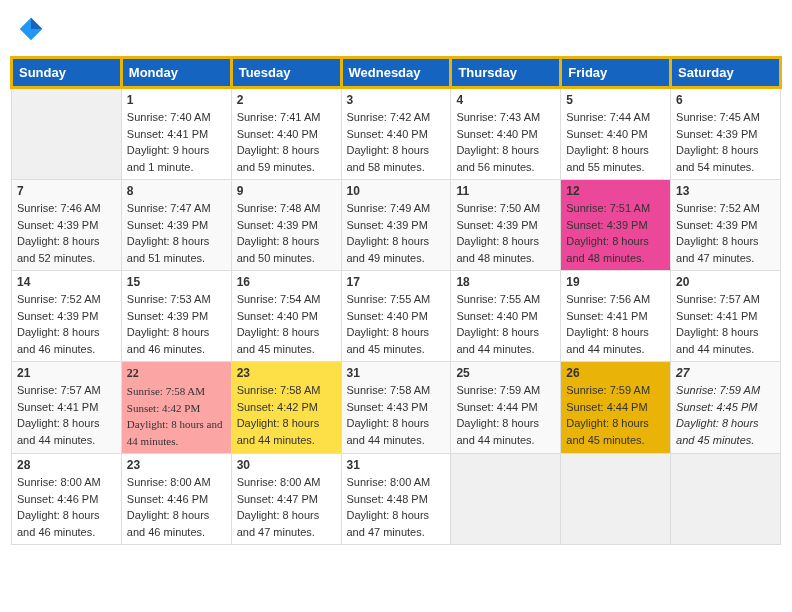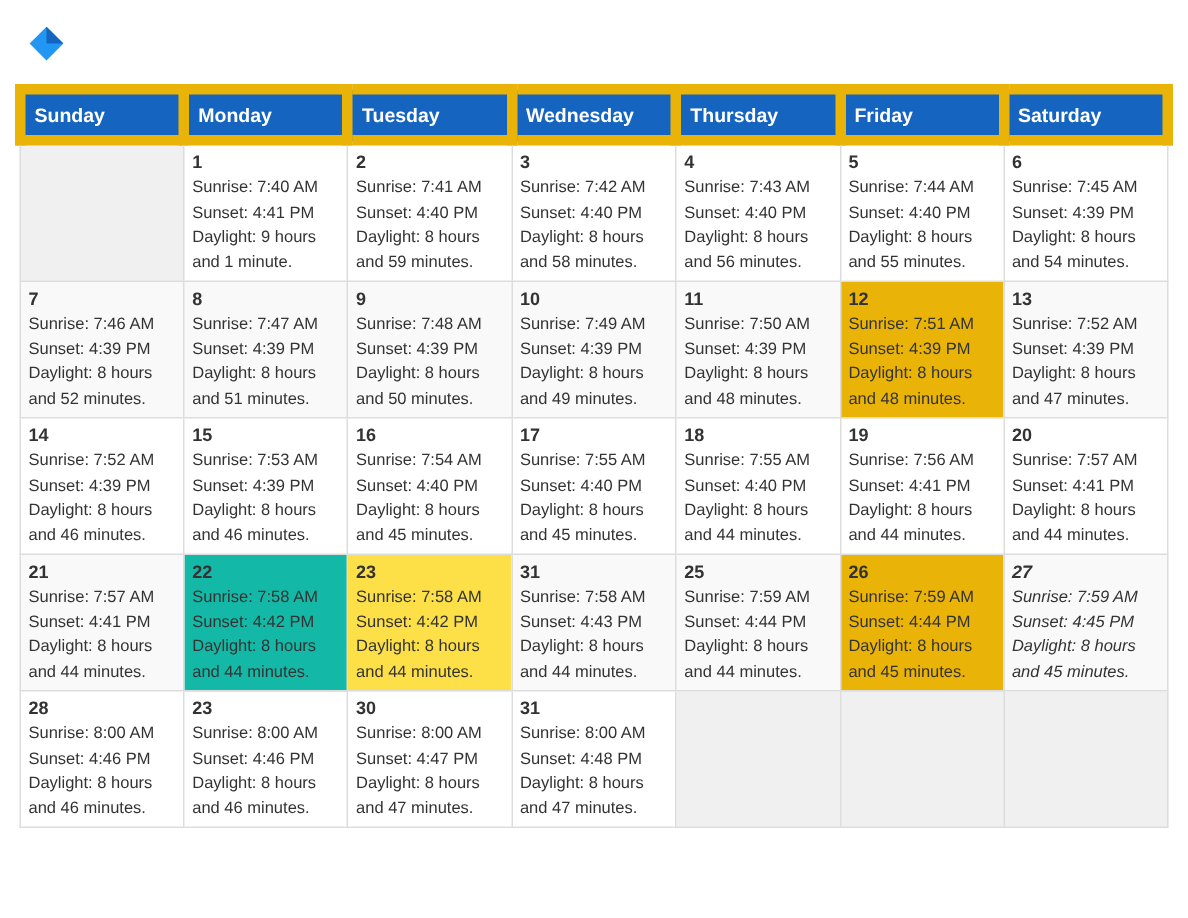--- a/index.html
+++ b/index.html
@@ -57,21 +57,21 @@
       width: 100%;
       border-collapse: collapse;
       border: 1px solid #ccc;
     }
     .calendar th {
       background-color: #1565C0;
       color: #fff;
       text-align: left;
       padding: 6px 6px;
       font-size: 13px;
-      border: 7px solid #eab308;
+      border: 3px solid #eab308;
     }
     .calendar td {
       width: 110px;
       vertical-align: top;
       padding: 4px 5px;
       border: 1px solid #ddd;
       font-size: 10.5px;
       color: #333;
       height: 90px;
       background: #fff;
@@ -166,21 +166,21 @@
           <div class="day-info">Sunrise: 7:48 AM<br>Sunset: 4:39 PM<br>Daylight: 8 hours and 50 minutes.</div>
         </td>
         <td style="background: rgb(249, 249, 249);">
           <div class="day-number">10</div>
           <div class="day-info">Sunrise: 7:49 AM<br>Sunset: 4:39 PM<br>Daylight: 8 hours and 49 minutes.</div>
         </td>
         <td style="background: rgb(249, 249, 249);">
           <div class="day-number">11</div>
           <div class="day-info">Sunrise: 7:50 AM<br>Sunset: 4:39 PM<br>Daylight: 8 hours and 48 minutes.</div>
         </td>
-        <td style="background: #eab308;">
+        <td style="background: #ec4899;">
           <div class="day-number">12</div>
           <div class="day-info">Sunrise: 7:51 AM<br>Sunset: 4:39 PM<br>Daylight: 8 hours and 48 minutes.</div>
         </td>
         <td style="background: rgb(249, 249, 249);">
           <div class="day-number">13</div>
           <div class="day-info">Sunrise: 7:52 AM<br>Sunset: 4:39 PM<br>Daylight: 8 hours and 47 minutes.</div>
         </td>
       </tr>
       <tr>
         <td>
@@ -210,21 +210,21 @@
         <td>
           <div class="day-number">20</div>
           <div class="day-info">Sunrise: 7:57 AM<br>Sunset: 4:41 PM<br>Daylight: 8 hours and 44 minutes.</div>
         </td>
       </tr>
       <tr>
         <td style="background: rgb(249, 249, 249);">
           <div class="day-number">21</div>
           <div class="day-info">Sunrise: 7:57 AM<br>Sunset: 4:41 PM<br>Daylight: 8 hours and 44 minutes.</div>
         </td>
-        <td style="background: #14b8a6;">
+        <td style="background: #fca5a5; font-family: Liberation Serif, serif;">
           <div class="day-number">22</div>
           <div class="day-info">Sunrise: 7:58 AM<br>Sunset: 4:42 PM<br>Daylight: 8 hours and 44 minutes.</div>
         </td>
         <td style="background: #fde047;">
           <div class="day-number">23</div>
           <div class="day-info">Sunrise: 7:58 AM<br>Sunset: 4:42 PM<br>Daylight: 8 hours and 44 minutes.</div>
         </td>
         <td style="background: rgb(249, 249, 249);">
           <div class="day-number">31</div>
           <div class="day-info">Sunrise: 7:58 AM<br>Sunset: 4:43 PM<br>Daylight: 8 hours and 44 minutes.</div>

